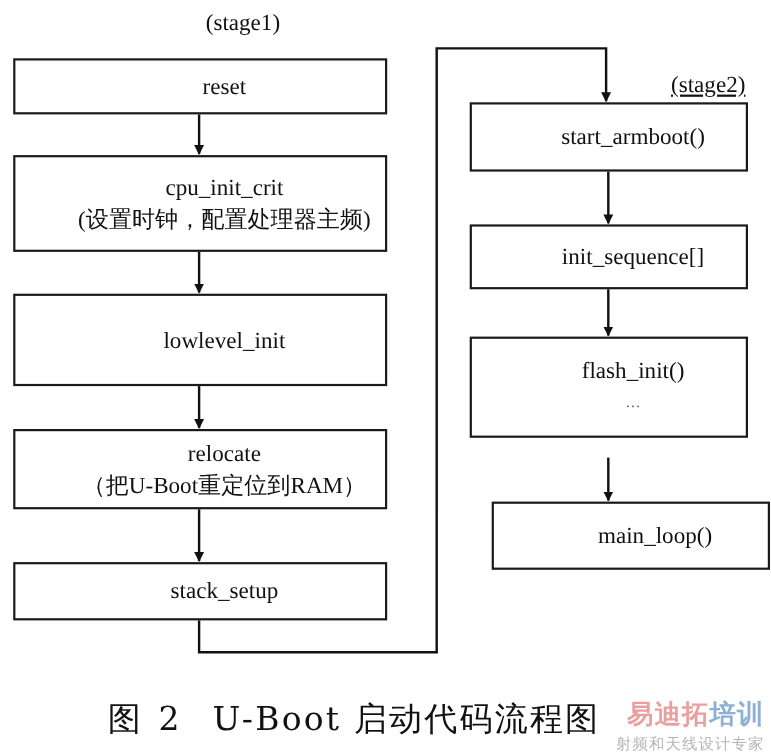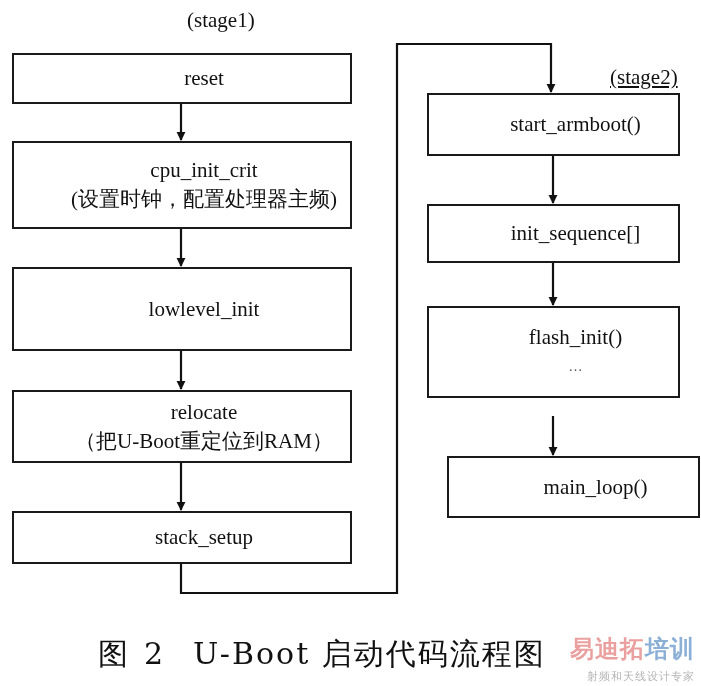--- a/index.html
+++ b/index.html
@@ -9,21 +9,21 @@
            background: #fff; display: flex; flex-direction: column;
            align-items: center; justify-content: center; text-align: center;
            font-size: 21px; line-height: 29px; padding-left: 44px; }
     .label { position: absolute; font-size: 21px; }
     svg.lines { position: absolute; left: 0; top: 0; }
     .caption { position: absolute; left: 98px; top: 634px; font-size: 30px;
                letter-spacing: 2px; font-family: "DejaVu Serif", "Liberation Serif", serif; }
     .caption .num { margin: 0 28px 0 14px; }
     .wm { position: absolute; right: 6px; top: 630px; text-align: right; opacity: 0.55; }
     .wm-title { font-family: "DejaVu Sans", sans-serif; font-weight: bold; font-size: 24px; line-height: 38px; letter-spacing: 1px; }
-    .wm-sub { font-family: "DejaVu Sans", sans-serif; font-size: 11px; color: #777; line-height: 18px; letter-spacing: 1px; }
+    .wm-sub { font-family: "DejaVu Sans", sans-serif; font-size: 14px; color: #777; line-height: 18px; letter-spacing: 1px; }
   </style>
 </head>
 <body>
 
 <svg class="lines" width="701" height="686">
   <defs>
     <marker id="arr" viewBox="0 0 10 10" refX="9" refY="5" markerWidth="9" markerHeight="11" orient="auto" markerUnits="userSpaceOnUse">
       <path d="M0,0 L10,5 L0,10 z" fill="#111"></path>
     </marker>
   </defs>

